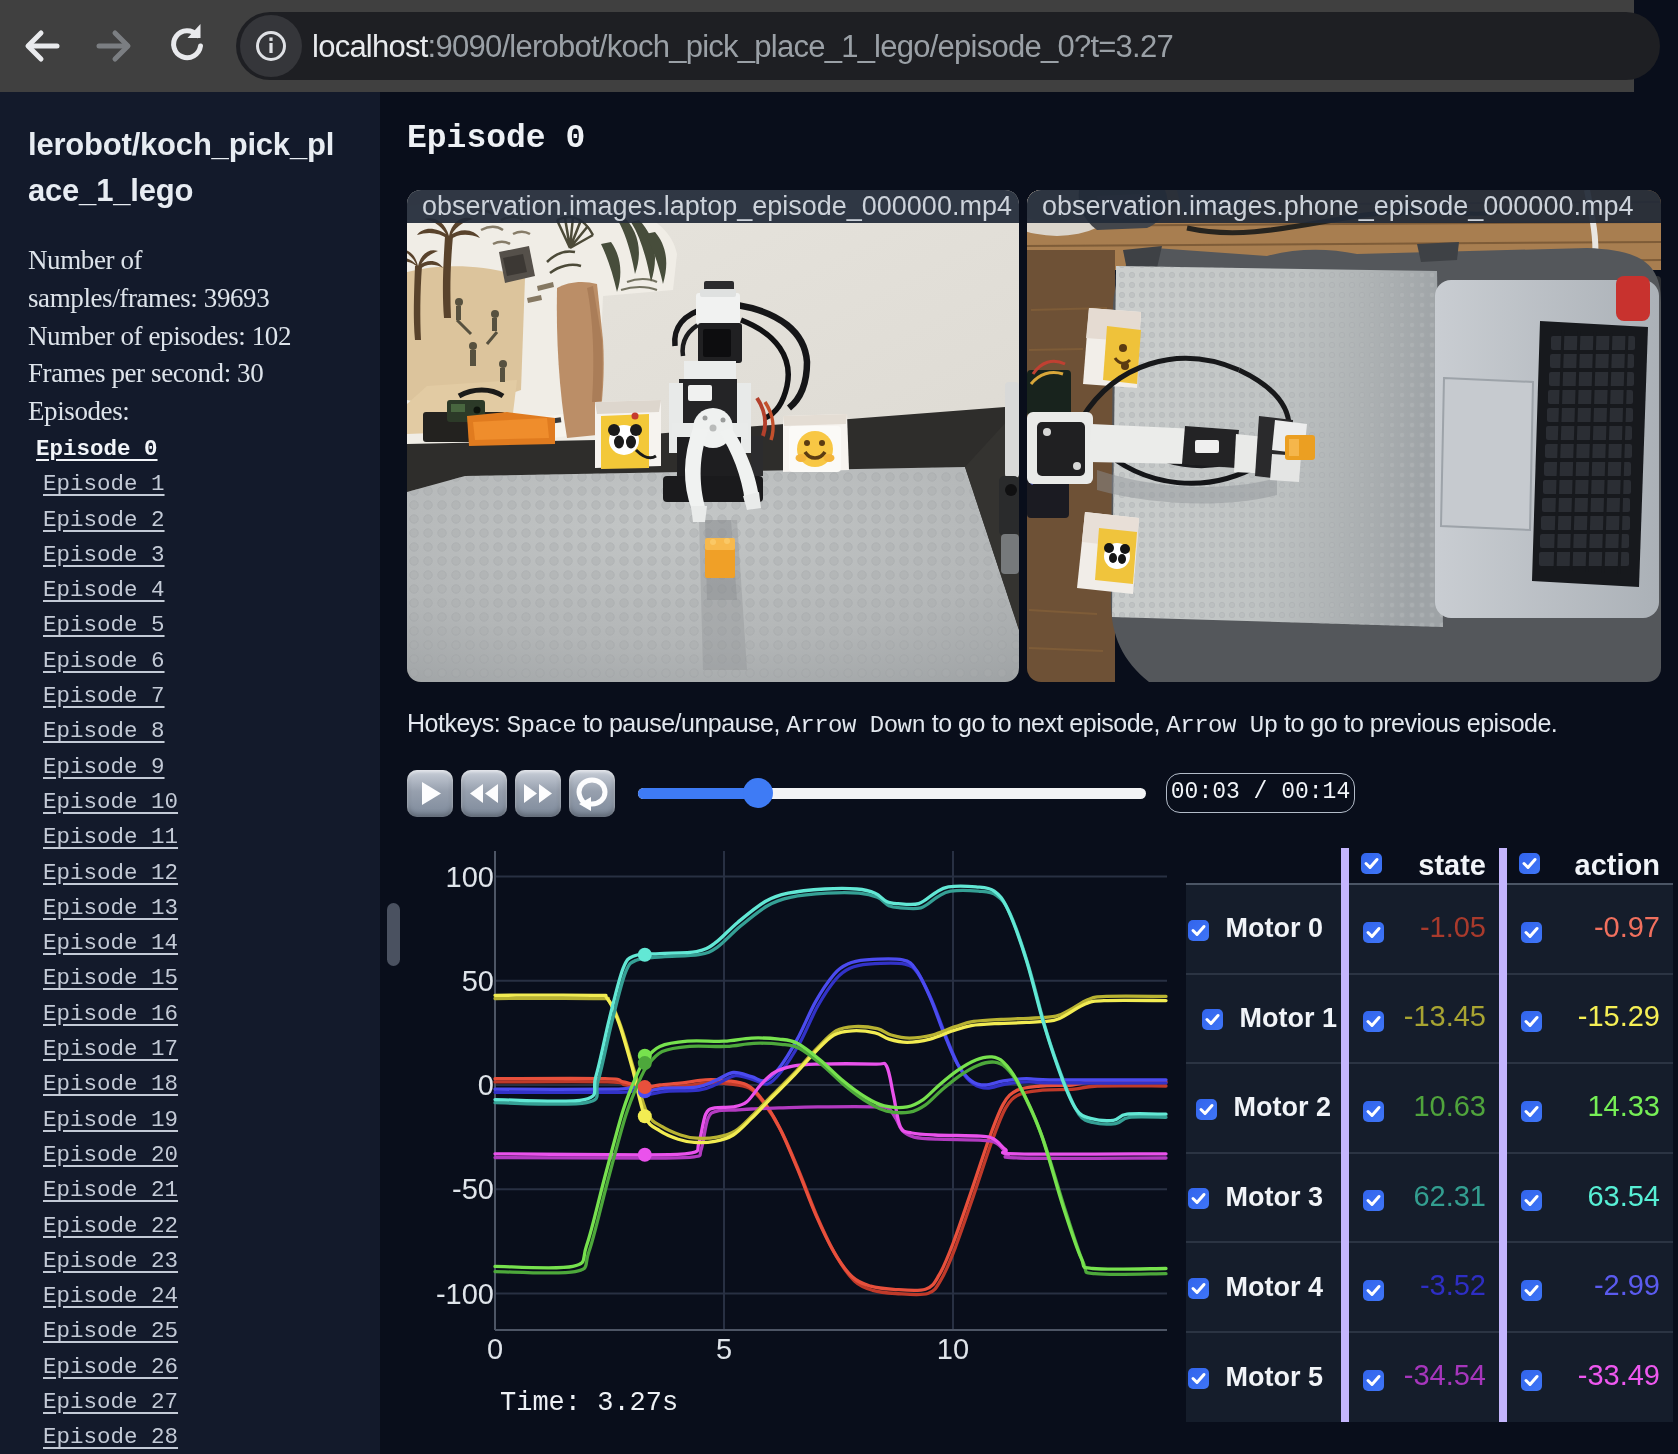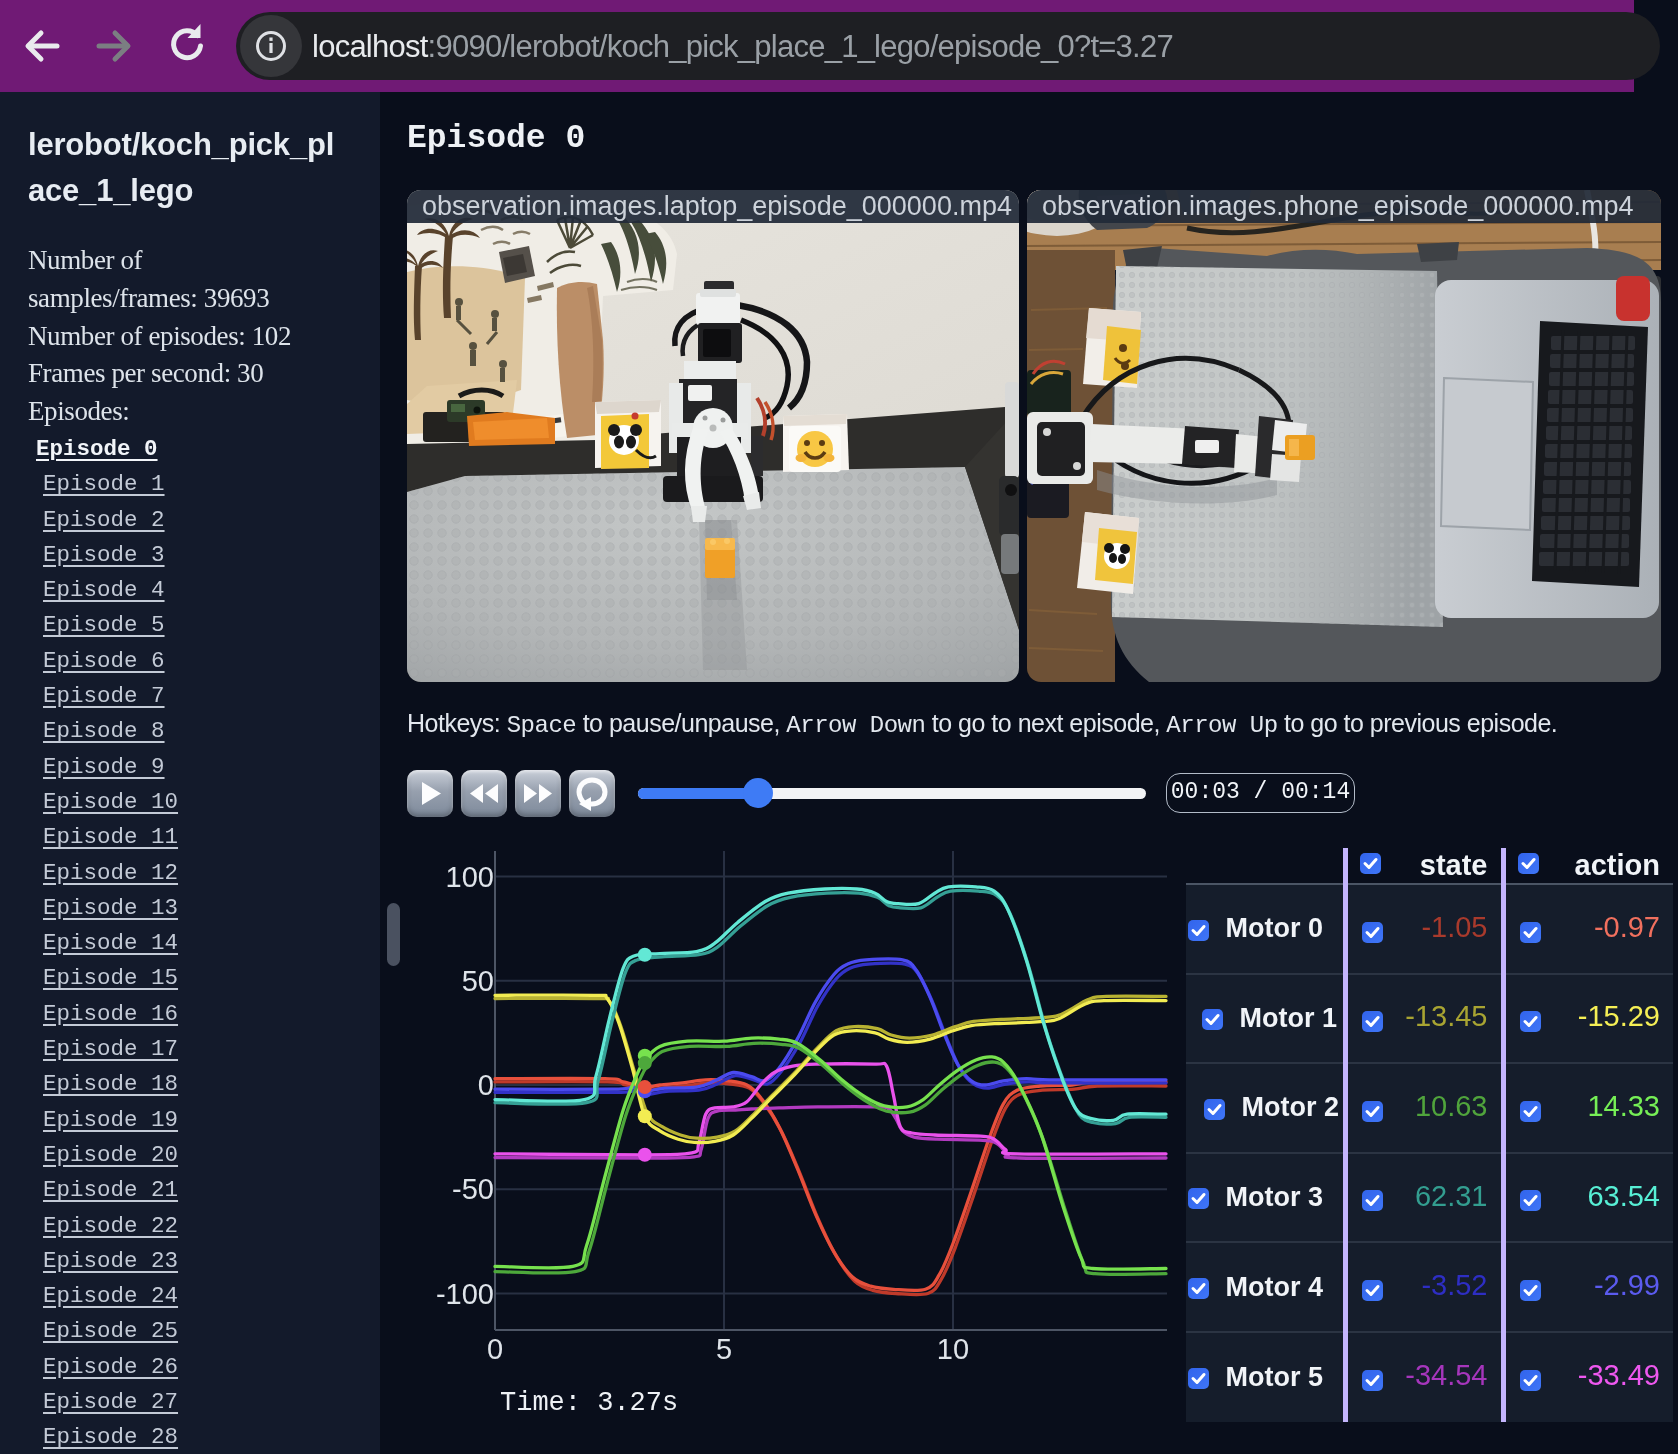--- a/index.html
+++ b/index.html
@@ -1,18 +1,18 @@
 <!DOCTYPE html>
 <html><head>
 <meta charset="utf-8">
 <style>
   * { margin:0; padding:0; box-sizing:border-box; }
   html,body { width:1678px; height:1454px; overflow:hidden; }
   body { font-family:"Liberation Sans", sans-serif; background:#090e1b; position:relative; }
-  #toolbar { position:absolute; left:0; top:0; width:1634px; height:92px; background:#701a75; }
+  #toolbar { position:absolute; left:0; top:0; width:1634px; height:92px; background:#404040; }
   #pill { position:absolute; left:236px; top:12px; width:1424px; height:68px; border-radius:34px; background:#1e1f23; }
   #infocirc { position:absolute; left:240px; top:15px; width:62px; height:62px; border-radius:50%; background:#35363a; }
   #urltext { position:absolute; left:312px; top:0; height:92px; line-height:94px; font-size:31px; color:#9aa0a6; letter-spacing:-0.75px; }
   #urltext b { color:#e8eaed; font-weight:normal; }
   .tbicon { position:absolute; top:0; }
   #sidebar { position:absolute; left:0; top:92px; width:380px; height:1362px; background:#131a2b; padding:30px 28px; overflow:hidden; }
   #sidebar h1 { font-size:31px; line-height:46px; font-weight:bold; color:#e7ecf2; letter-spacing:-0.2px; margin-bottom:28px; }
   .sbinfo { font-size:27px; line-height:37.8px; color:#dde3ea; letter-spacing:-0.4px;font-family:Liberation Serif, serif; }
   #eplist { list-style:none; margin-top:1px; }
   #eplist li { font-family:"Liberation Mono", monospace; font-size:22.5px; line-height:35.3px; }
@@ -33,21 +33,21 @@
   .btn { position:absolute; top:678px; width:46px; height:47px; border-radius:10px; background:linear-gradient(180deg,#c9cfd9 0%,#97a0ae 45%,#7e8a9b 100%); box-shadow:inset 0 2px 3px rgba(255,255,255,0.55), inset 0 -3px 5px rgba(0,0,0,0.25); }
   .btn svg { position:absolute; left:0; top:0; }
   #track { position:absolute; left:258px; top:696px; width:508px; height:11px; border-radius:6px; background:#f2f3f5; }
   #trackfill { position:absolute; left:0; top:0; width:119px; height:11px; border-radius:6px; background:#3e7bf5; }
   #thumbdot { position:absolute; left:363px; top:686px; width:30px; height:30px; border-radius:50%; background:#3e7bf5; }
   #timepill { position:absolute; left:786px; top:681px; width:189px; height:40px; border:1.5px solid #b3bcc9; border-radius:14px; font-family:"Liberation Mono", monospace; font-size:23px; color:#f2f5f9; text-align:center; line-height:36px; white-space:nowrap; }
   #chart { position:absolute; left:45px; top:751px; }
   #timelab { position:absolute; left:120px; top:1296px; font-family:"Liberation Mono", monospace; font-size:27px; color:#eef1f5; }
   #mtable { position:absolute; left:806px; top:756px; width:487px; border-collapse:collapse; table-layout:fixed; }
   #mtable col.c1 { width:159px; } #mtable col.c2 { width:158px; } #mtable col.c3 { width:170px; }
-  #mtable th, #mtable td { border-left:2px solid #3f4856; border-right:5px solid #c4b5fd; padding:0; }
+  #mtable th, #mtable td { border-left:2px solid #3f4856; border-right:8px solid #c4b5fd; padding:0; }
   #mtable tr.hd th { border-top:none; border-bottom:2px solid #4b5565; height:36px; background:transparent; }
   #mtable tr.bd { height:89.6px; background:#151d2b; }
   #mtable tr.bd td { border-top:2px solid #2b3443; }
   #mtable th { color:#f1f4f8; font-size:29px; font-weight:bold; text-align:right; padding-right:13px; }
   #mtable td.mname { color:#f1f4f8; font-size:27px; font-weight:bold; }
   #mtable td.val { font-size:29px; text-align:right; padding-right:13px; }
   .cb { display:inline-block; width:21px; height:21px; border-radius:5px; background:linear-gradient(135deg,#3264ec 0%,#3f76f7 100%); position:relative; vertical-align:middle; }
   .cb svg { position:absolute; left:0; top:0; }
   .hcb { float:left; margin-left:12px; margin-top:4px; }
 </style>
@@ -538,21 +538,21 @@
                 <path d="M 5 10.5 L 9 14.5 L 16 6.5" stroke="#fff" stroke-width="3" fill="none" stroke-linecap="round" stroke-linejoin="round"></path>
               </svg></span> <span style="margin-left:9px;">Motor 1</span></td>
     <td class="val" style="color:#a8a432;"><span style="float:left; margin-left:14px; margin-top:3px;"><span class="cb"><svg width="21" height="21" viewBox="0 0 21 21">
                   <path d="M 5 10.5 L 9 14.5 L 16 6.5" stroke="#fff" stroke-width="3" fill="none" stroke-linecap="round" stroke-linejoin="round"></path>
                 </svg></span></span>-13.45</td>
     <td class="val" style="border-right:none; color:#f5ef55;"><span style="float:left; margin-left:14px; margin-top:3px;"><span class="cb"><svg width="21" height="21" viewBox="0 0 21 21">
                   <path d="M 5 10.5 L 9 14.5 L 16 6.5" stroke="#fff" stroke-width="3" fill="none" stroke-linecap="round" stroke-linejoin="round"></path>
                 </svg></span></span>-15.29</td>
   </tr>
   <tr class="bd">
-    <td class="mname" style="border-left:none; padding-left:18px;"><span class="cb"><svg width="21" height="21" viewBox="0 0 21 21">
+    <td class="mname" style="border-left:none; padding-left:10px;"><span class="cb"><svg width="21" height="21" viewBox="0 0 21 21">
                 <path d="M 5 10.5 L 9 14.5 L 16 6.5" stroke="#fff" stroke-width="3" fill="none" stroke-linecap="round" stroke-linejoin="round"></path>
               </svg></span> <span style="margin-left:9px;">Motor 2</span></td>
     <td class="val" style="color:#50a43c;"><span style="float:left; margin-left:14px; margin-top:3px;"><span class="cb"><svg width="21" height="21" viewBox="0 0 21 21">
                   <path d="M 5 10.5 L 9 14.5 L 16 6.5" stroke="#fff" stroke-width="3" fill="none" stroke-linecap="round" stroke-linejoin="round"></path>
                 </svg></span></span>10.63</td>
     <td class="val" style="border-right:none; color:#76ef56;"><span style="float:left; margin-left:14px; margin-top:3px;"><span class="cb"><svg width="21" height="21" viewBox="0 0 21 21">
                   <path d="M 5 10.5 L 9 14.5 L 16 6.5" stroke="#fff" stroke-width="3" fill="none" stroke-linecap="round" stroke-linejoin="round"></path>
                 </svg></span></span>14.33</td>
   </tr>
   <tr class="bd">

